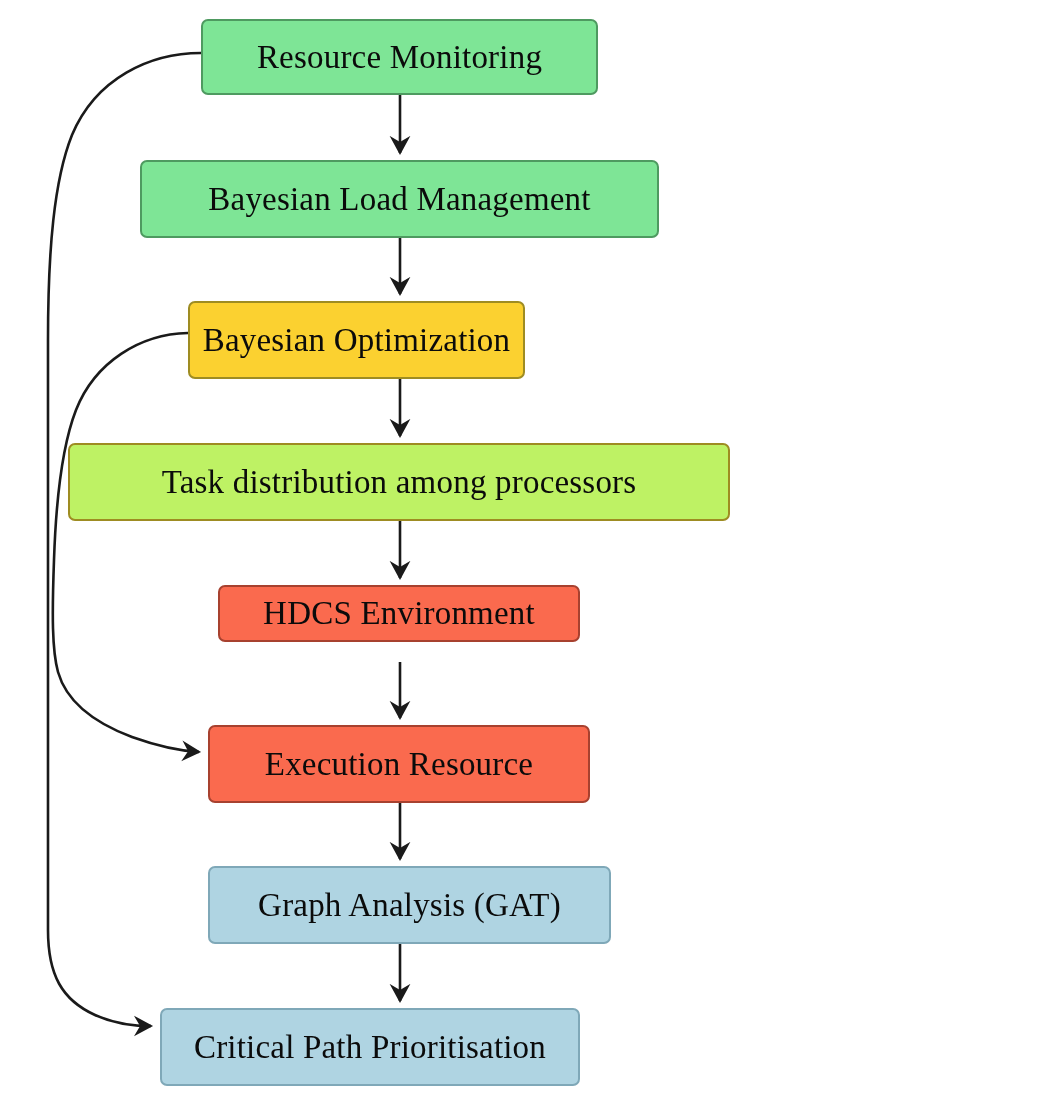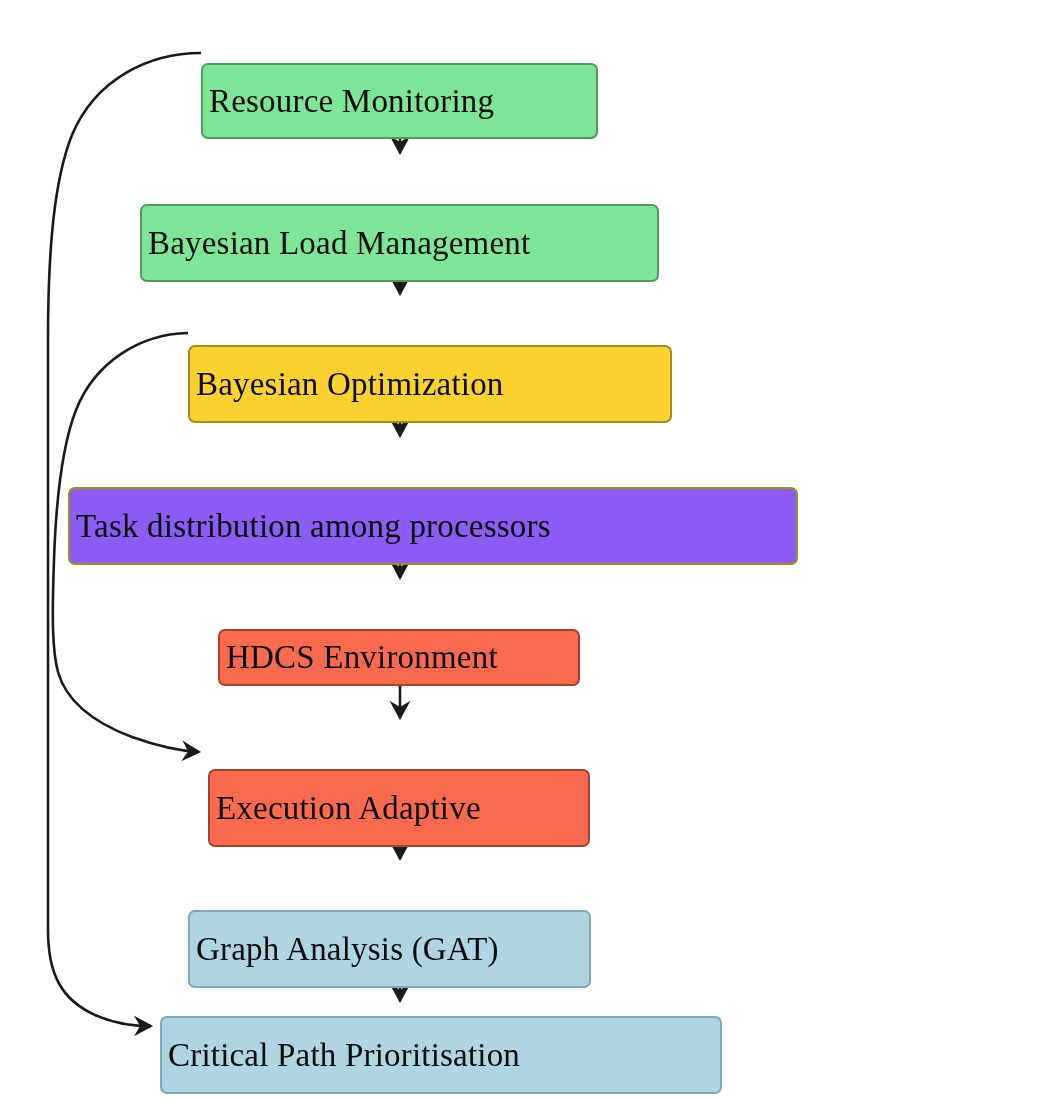--- a/index.html
+++ b/index.html
@@ -25,28 +25,28 @@
     height: 1100px;
   }
   .node {
     position: absolute;
     box-sizing: border-box;
     border-radius: 7px;
     border-width: 2px;
     border-style: solid;
     display: flex;
     align-items: center;
+    justify-content: center;
     text-align: center;
     color: #0b0b0b;
     font-size: 33px;
     line-height: 1.05;
     letter-spacing: 0.2px;
     white-space: nowrap;
     z-index: 2;
-    margin-top: 44px;
   }
   .node-label {
     display: block;
     padding: 0 6px;
   }
 </style>
 </head>
 <body>
 
 <div id="canvas">
@@ -84,37 +84,37 @@
   </svg>
 
   <div class="node" style="left:201px; top:19px; width:397px; height:76px; background:#7EE596; border-color:#4E9A60;">
     <span class="node-label">Resource Monitoring</span>
   </div>
 
   <div class="node" style="left:140px; top:160px; width:519px; height:78px; background:#7EE596; border-color:#4E9A60;">
     <span class="node-label">Bayesian Load Management</span>
   </div>
 
-  <div class="node" style="left:188px; top:301px; width:484px; height:78px; background:#FBD130; border-color:#9E8C22;">
+  <div class="node" style="left:188px; top:301px; width:337px; height:78px; background:#FBD130; border-color:#9E8C22;">
     <span class="node-label">Bayesian Optimization</span>
   </div>
 
-  <div class="node" style="left:68px; top:443px; width:730px; height:78px; background:#8b5cf6; border-color:#9E8C22;">
+  <div class="node" style="left:68px; top:443px; width:662px; height:78px; background:#bef264; border-color:#9E8C22;">
     <span class="node-label">Task distribution among processors</span>
   </div>
 
   <div class="node" style="left:218px; top:585px; width:362px; height:57px; background:#FA6A4E; border-color:#A7412F;">
     <span class="node-label">HDCS Environment</span>
   </div>
 
   <div class="node" style="left:208px; top:725px; width:382px; height:78px; background:#FA6A4E; border-color:#A7412F;">
-    <span class="node-label">Execution Adaptive</span>
+    <span class="node-label">Execution Resource</span>
   </div>
 
-  <div class="node" style="left:188px; top:866px; width:403px; height:78px; background:#AFD4E2; border-color:#7FA8B8;">
+  <div class="node" style="left:208px; top:866px; width:403px; height:78px; background:#AFD4E2; border-color:#7FA8B8;">
     <span class="node-label">Graph Analysis (GAT)</span>
   </div>
 
-  <div class="node" style="left:160px; top:972px; width:562px; height:78px; background:#AFD4E2; border-color:#7FA8B8;">
+  <div class="node" style="left:160px; top:1008px; width:420px; height:78px; background:#AFD4E2; border-color:#7FA8B8;">
     <span class="node-label">Critical Path Prioritisation</span>
   </div>
 
 </div>
 
 </body></html>

